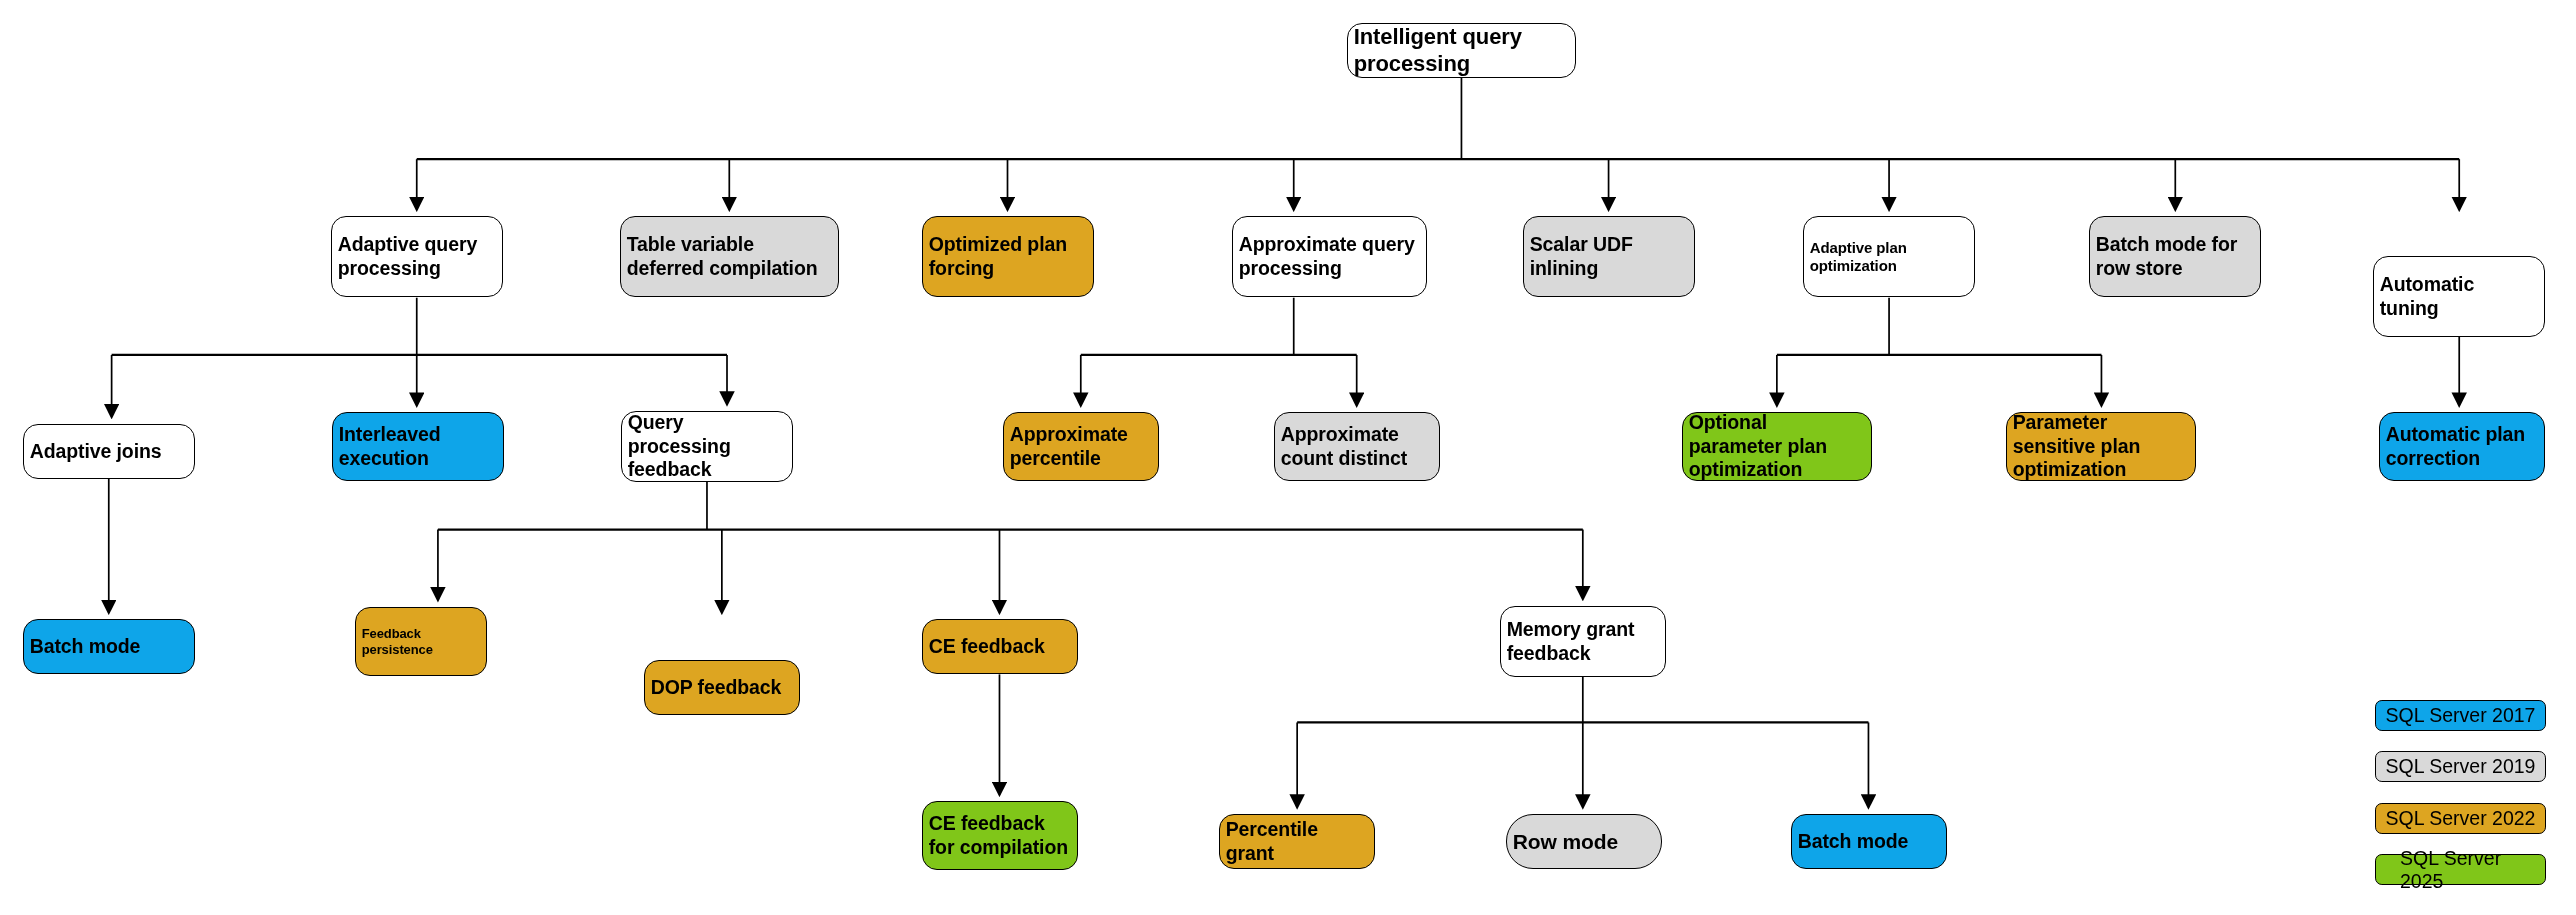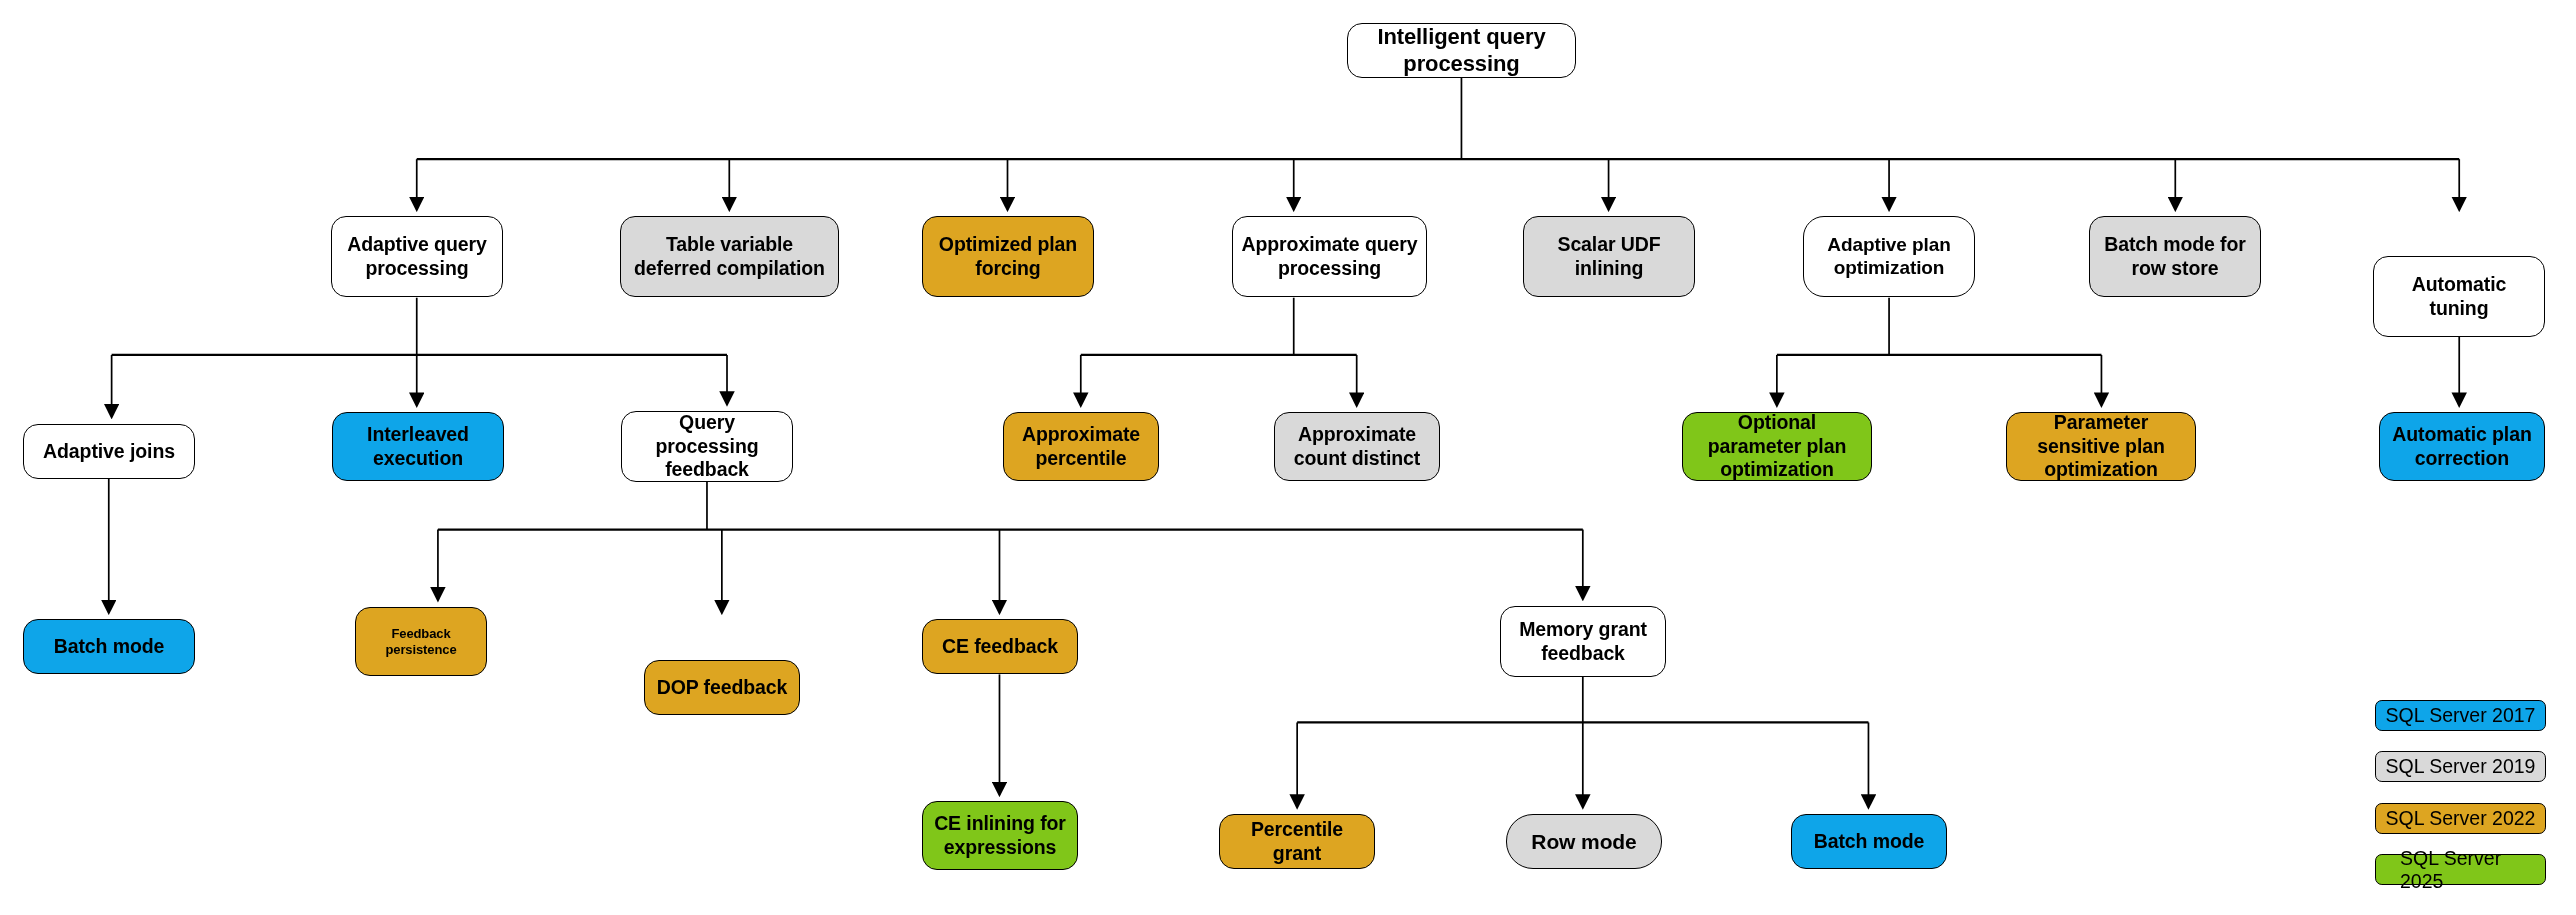--- a/index.html
+++ b/index.html
@@ -7,21 +7,21 @@
   #stage{position:relative;width:2576px;height:916px;overflow:hidden;background:#fff;}
   #edges{position:absolute;left:0;top:0;width:2576px;height:916px;}
   .node{
     position:absolute;
     box-sizing:border-box;
     border:1.7px solid #000000;
     border-radius:15px;
     display:flex;
     align-items:center;
     justify-content:center;
-    text-align:center;
+    text-align:left;
     color:#000000;
     font-weight:700;
     line-height:1.20;
     padding:2.3px 5.7px;
     letter-spacing:-0.1px;
     z-index:5;
   }
   .node span{display:block;width:100%;}
   .fill-white{background:#ffffff;}
   .fill-grey{background:#d9d9d9;}
@@ -113,21 +113,21 @@
       </div>
       <div class="node fill-amber" style="left: 922px; top: 216px; width: 172px; height: 81px; font-size: 19.5px;">
         <span>Optimized plan forcing</span>
       </div>
       <div class="node fill-white" style="left: 1196px; top: 216px; width: 195px; height: 81px; font-size: 19.5px; margin-left: 36px;">
         <span>Approximate query processing</span>
       </div>
       <div class="node fill-grey" style="left: 1523px; top: 216px; width: 172px; height: 81px; font-size: 19.5px;">
         <span>Scalar UDF inlining</span>
       </div>
-      <div class="node fill-white" style="left: 1803px; top: 216px; width: 172px; height: 81px; font-size: 19px; border-radius: 21px;">
+      <div class="node fill-white" style="left: 1803px; top: 216px; width: 172px; height: 81px; font-size: 15px;">
         <span>Adaptive plan optimization</span>
       </div>
       <div class="node fill-grey" style="left: 2089px; top: 216px; width: 172px; height: 81px; font-size: 19.5px;">
         <span>Batch mode for row store</span>
       </div>
       <div class="node fill-white" style="left: 2373px; top: 216px; width: 172px; height: 81px; font-size: 19.5px; margin-top: 40px;">
         <span>Automatic tuning</span>
       </div>
       <div class="node fill-white" style="left: 23px; top: 424px; width: 172px; height: 55px; font-size: 19.5px;">
         <span>Adaptive joins</span>
@@ -162,21 +162,21 @@
       <div class="node fill-amber" style="left: 644px; top: 619px; width: 156px; height: 55px; font-size: 19.5px; margin-top: 41px;">
         <span>DOP feedback</span>
       </div>
       <div class="node fill-amber" style="left: 922px; top: 619px; width: 156px; height: 55px; font-size: 19.5px;">
         <span>CE feedback</span>
       </div>
       <div class="node fill-white" style="left: 1500px; top: 606px; width: 166px; height: 71px; font-size: 19.5px;">
         <span>Memory grant feedback</span>
       </div>
       <div class="node fill-green" style="left: 922px; top: 801px; width: 156px; height: 69px; font-size: 19.5px;">
-        <span>CE inlining for expressions</span>
+        <span>CE feedback for compilation</span>
       </div>
       <div class="node fill-amber" style="left: 1219px; top: 814px; width: 156px; height: 55px; font-size: 19.5px;">
         <span>Percentile grant</span>
       </div>
       <div class="node fill-grey" style="left: 1506px; top: 814px; width: 156px; height: 55px; font-size: 21px; border-radius: 27px;">
         <span>Row mode</span>
       </div>
       <div class="node fill-blue" style="left: 1791px; top: 814px; width: 156px; height: 55px; font-size: 19.5px;">
         <span>Batch mode</span>
       </div>

